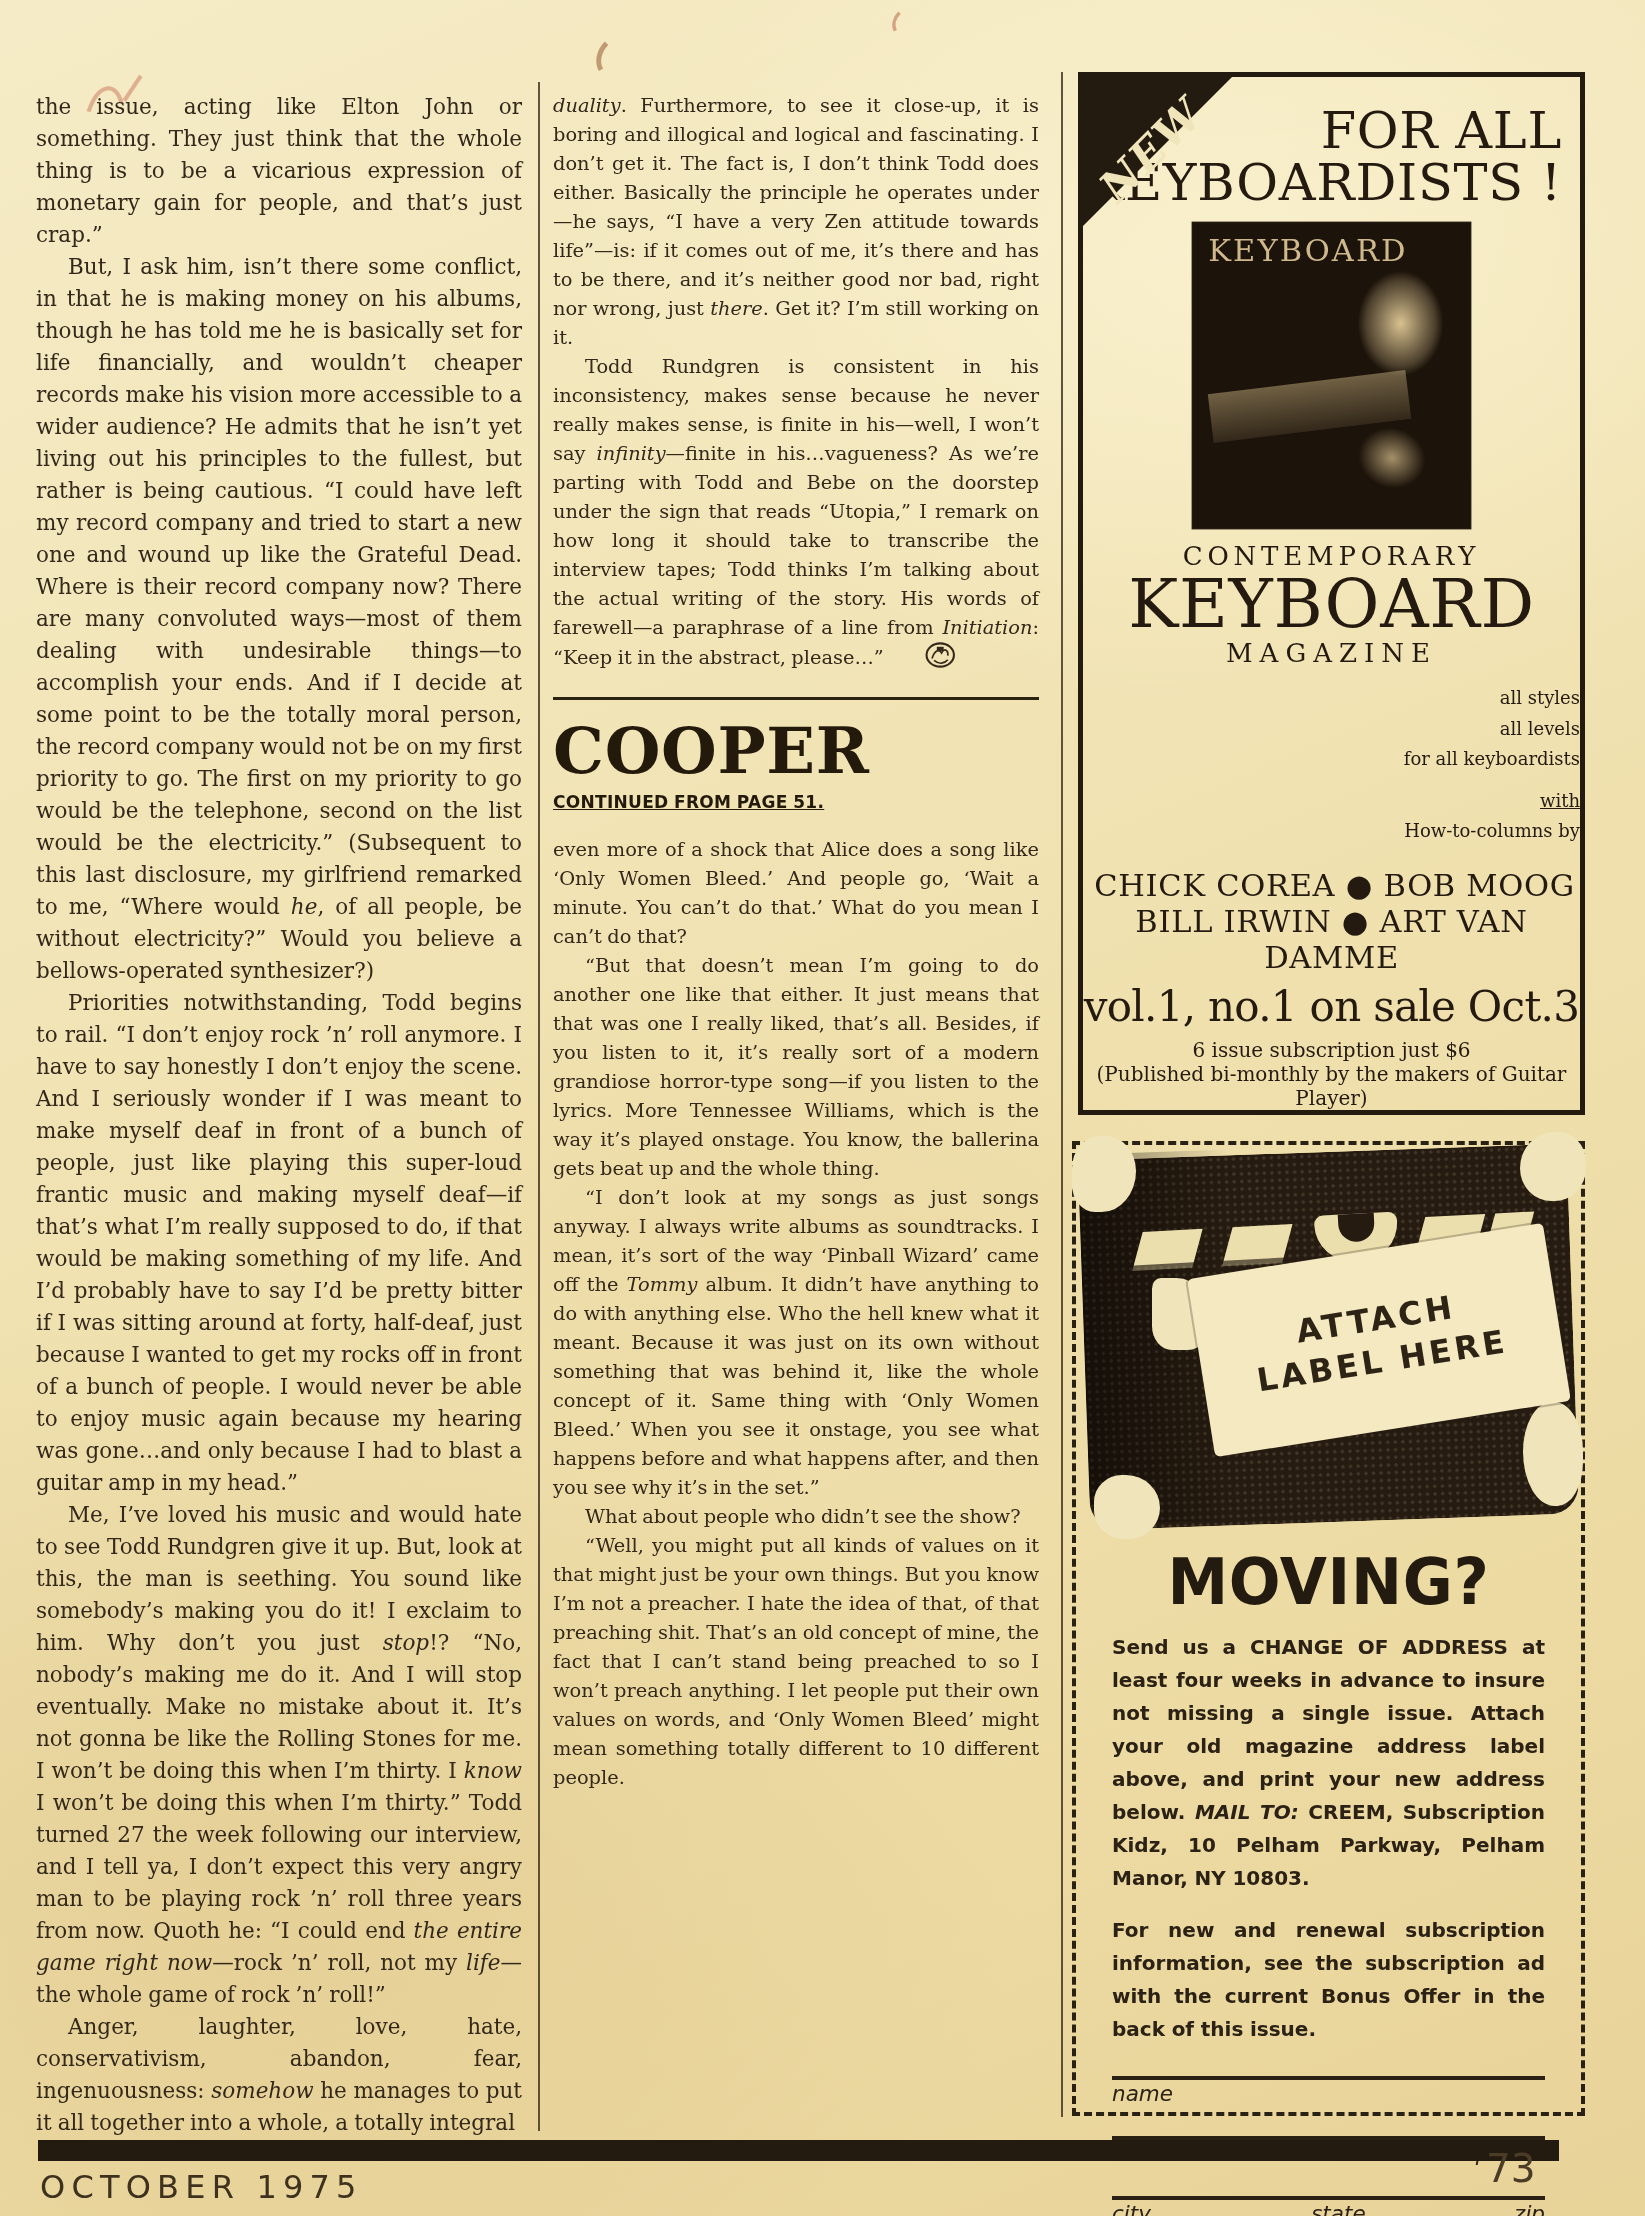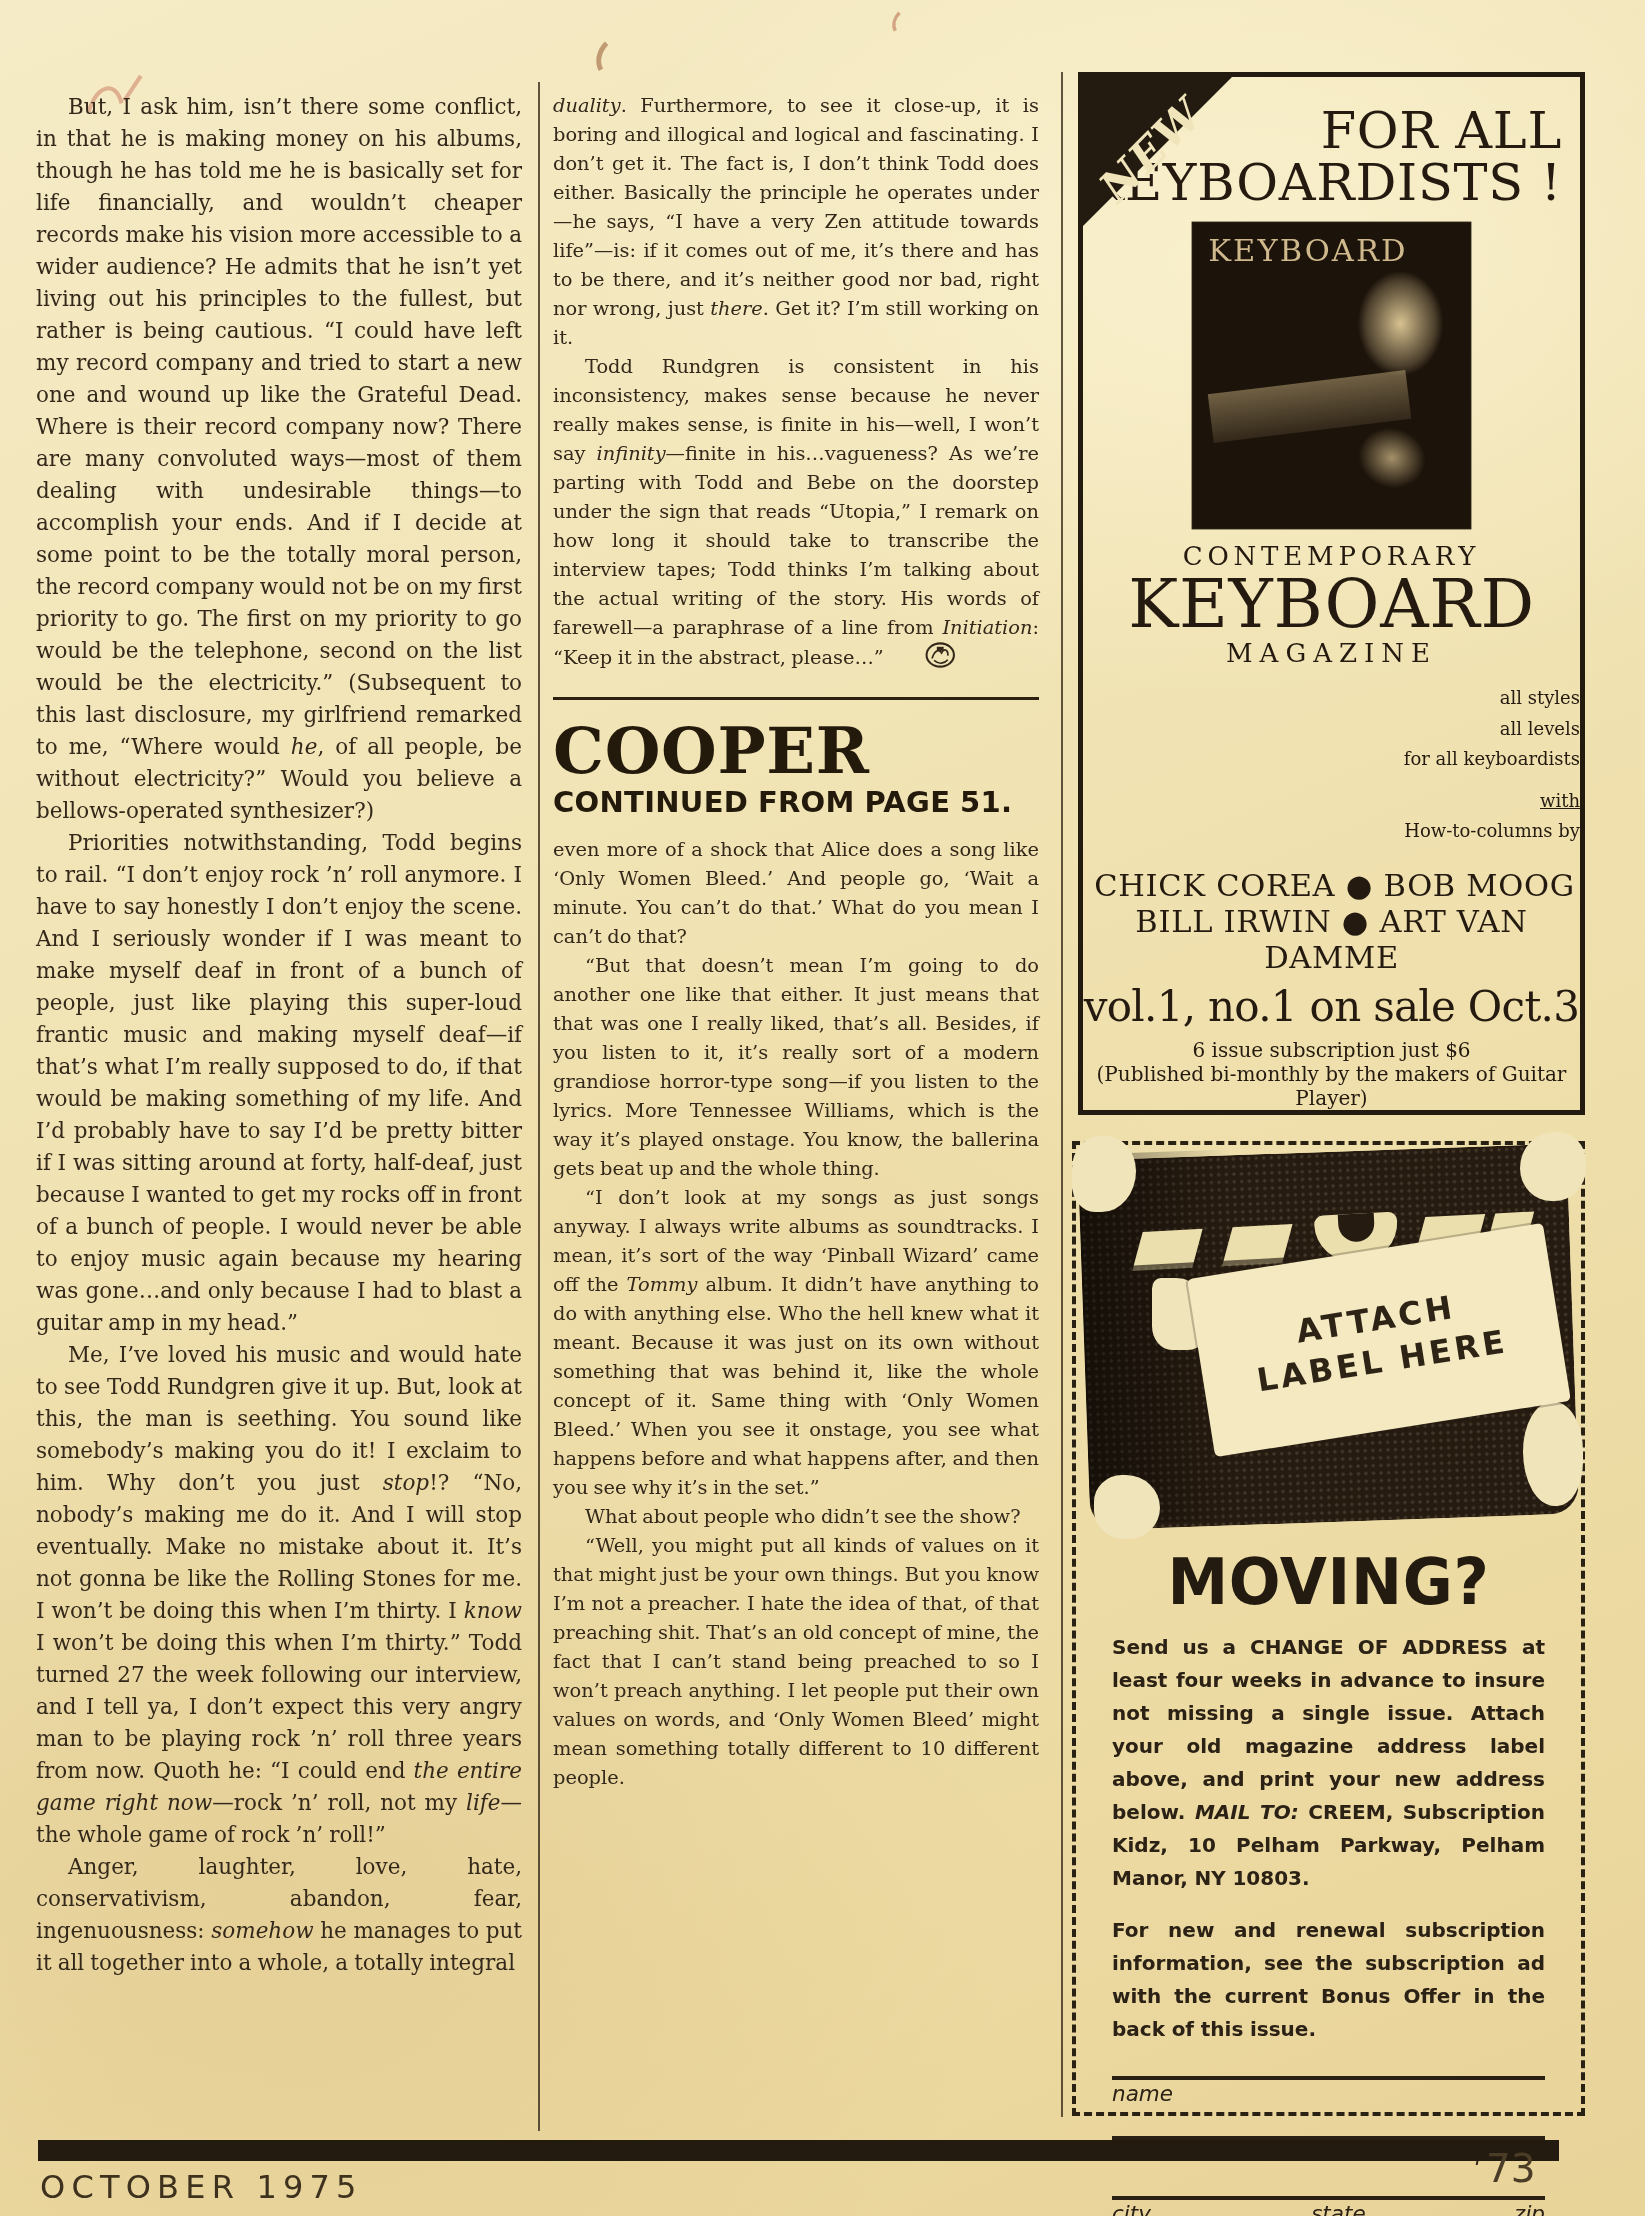--- a/index.html
+++ b/index.html
@@ -17,21 +17,21 @@
   .para{margin:0;text-indent:32px;}
   .para.noindent{text-indent:0;}
   .divider{position:absolute;width:2.1px;background:rgba(58,45,26,.8);}
   .divider-1{left:538px;top:82px;height:2049px;}
   .divider-2{left:1061px;top:72px;height:2045px;}
   
   .cooper-rule{border:none;border-top:3.5px solid #2c2212;margin:21px 0 18px 0;}
   .cooper-head{margin:0;font-family:"DejaVu Serif","Liberation Serif",serif;font-weight:bold;
     font-size:64px;line-height:66px;letter-spacing:0.7px;color:#241a0c;text-indent:0;}
   .cooper-cont{font-family:"DejaVu Sans","Liberation Sans",sans-serif;font-weight:bold;
-    font-size:29px;letter-spacing:0.3px;color:#241a0c;margin:4.2px 0 18px 0;}
+    font-size:17px;letter-spacing:0.3px;color:#241a0c;margin:4.2px 0 18px 0;text-decoration:underline;}
   .end-icon{display:inline-block;vertical-align:-4.2px;margin-left:9.7px;}
   
   .ad-box{position:absolute;left:1078px;top:72px;width:507px;height:1043px;
     border:5.5px solid #241b10;box-sizing:border-box;text-align:center;color:#241a10;overflow:hidden;}
   .new-corner{position:absolute;left:-1.4px;top:-1.4px;width:0;height:0;
     border-top:151px solid #241b10;border-right:151px solid transparent;}
   .new-text{position:absolute;left:5.5px;top:48px;transform:rotate(-45deg);
     font-family:"DejaVu Serif","Liberation Serif",serif;font-style:italic;font-weight:bold;
     font-size:43px;color:#f0e4ba;letter-spacing:1.4px;}
   .ad-h1{font-size:51px;line-height:52px;text-align:right;padding-right:18px;letter-spacing:0.7px;}
@@ -116,20 +116,21 @@
       <path d="M8 62 C22 20 48 18 56 50 M60 46 L84 10" stroke="rgba(180,70,50,.35)" stroke-width="6" fill="none"></path>
     </svg>
   <svg class="pen" style="left:587px;top:39px" width="28" height="35" viewBox="0 0 40 50">
       <path d="M28 6 C16 18 14 34 20 44" stroke="rgba(150,90,50,.55)" stroke-width="7" fill="none"></path>
     </svg>
   <svg class="pen" style="left:887px;top:9.7px" width="18" height="23.5" viewBox="0 0 26 34">
       <path d="M18 4 C10 12 8 22 12 30" stroke="rgba(170,80,50,.45)" stroke-width="5" fill="none"></path>
     </svg>
 
   <div class="col col-left">
+    <p class="para noindent">the issue, acting like Elton John or something. They just think that the whole thing is to be a vicarious expression of monetary gain for people, and that’s just crap.”</p>
     <p class="para">But, I ask him, isn’t there some conflict, in that he is making money on his albums, though he has told me he is basically set for life financially, and wouldn’t cheaper records make his vision more accessible to a wider audience? He admits that he isn’t yet living out his principles to the fullest, but rather is being cautious. “I could have left my record company and tried to start a new one and wound up like the Grateful Dead. Where is their record company now? There are many convoluted ways—most of them dealing with undesirable things—to accomplish your ends. And if I decide at some point to be the totally moral person, the record company would not be on my first priority to go. The first on my priority to go would be the telephone, second on the list would be the electricity.” (Subsequent to this last disclosure, my girlfriend remarked to me, “Where would <i>he</i>, of all people, be without electricity?” Would you believe a bellows-operated synthesizer?)</p>
     <p class="para">Priorities notwithstanding, Todd begins to rail. “I don’t enjoy rock ’n’ roll anymore. I have to say honestly I don’t enjoy the scene. And I seriously wonder if I was meant to make myself deaf in front of a bunch of people, just like playing this super-loud frantic music and making myself deaf—if that’s what I’m really supposed to do, if that would be making something of my life. And I’d probably have to say I’d be pretty bitter if I was sitting around at forty, half-deaf, just because I wanted to get my rocks off in front of a bunch of people. I would never be able to enjoy music again because my hearing was gone…and only because I had to blast a guitar amp in my head.”</p>
     <p class="para">Me, I’ve loved his music and would hate to see Todd Rundgren give it up. But, look at this, the man is seething. You sound like somebody’s making you do it! I exclaim to him. Why don’t you just <i>stop</i>!? “No, nobody’s making me do it. And I will stop eventually. Make no mistake about it. It’s not gonna be like the Rolling Stones for me. I won’t be doing this when I’m thirty. I <i>know</i> I won’t be doing this when I’m thirty.” Todd turned 27 the week following our interview, and I tell ya, I don’t expect this very angry man to be playing rock ’n’ roll three years from now. Quoth he: “I could end <i>the entire game right now</i>—rock ’n’ roll, not my <i>life</i>—the whole game of rock ’n’ roll!”</p>
     <p class="para">Anger, laughter, love, hate, conservativism, abandon, fear, ingenuousness: <i>somehow</i> he manages to put it all together into a whole, a totally integral</p>
   </div>
 
   <div class="divider divider-1"></div>
 
   <div class="col col-mid">
     <p class="para noindent"><i>duality</i>. Furthermore, to see it close-up, it is boring and illogical and logical and fascinating. I don’t get it. The fact is, I don’t think Todd does either. Basically the principle he operates under—he says, “I have a very Zen attitude towards life”—is: if it comes out of me, it’s there and has to be there, and it’s neither good nor bad, right nor wrong, just <i>there</i>. Get it? I’m still working on it.</p>

